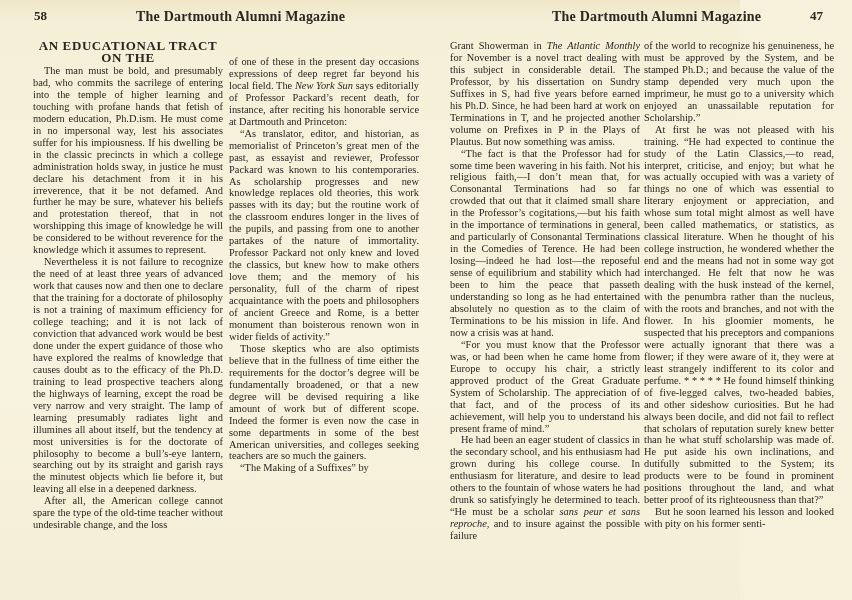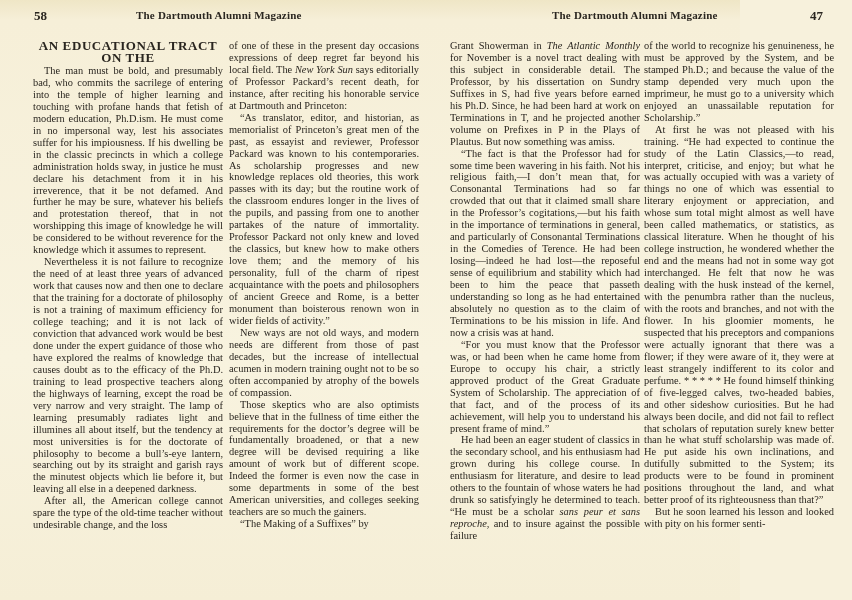--- a/index.html
+++ b/index.html
@@ -7,33 +7,33 @@
       width: 852px; height: 600px; overflow: hidden;
       background: #f7f1dc;
       font-family: "Liberation Serif", "DejaVu Serif", serif;
       color: #2a2620;
     }
     .spread { position: relative; width: 740px; height: 600px;
       background: linear-gradient(180deg, #efe6c6 0px, #f6efd8 20px, #f8f3df 60%, #f5eed6 100%); }
     .page { position: absolute; top: 0; height: 600px; }
     .page.left { left: 0; width: 426px; }
     .page.right { left: 426px; width: 426px; }
-    .running-head { position: absolute; top: 9px; font-weight: bold; font-size: 11px; letter-spacing: 0.2px; }
+    .running-head { position: absolute; top: 9px; font-weight: bold; font-size: 14px; letter-spacing: 0.2px; }
     .page-num { position: absolute; top: 8px; font-weight: bold; font-size: 13px; }
     .left .page-num { left: 34px; }
     .left .running-head { left: 136px; }
     .right .running-head { left: 126px; }
     .right .page-num { left: 384px; }
     .col {
       position: absolute; top: 40px; width: 190px;
       font-size: 10.4px; line-height: 11.95px;
       text-align: justify; hyphens: none;
     }
     .left .col1 { left: 33px; }
-    .left .col2 { left: 229px; width: 190px; }
+    .left .col2 { left: 229px; width: 190px; margin-top: 16px; }
     .right .col1 { left: 24px; width: 190px; }
     .right .col2 { left: 218px; width: 190px; }
     .col p { margin: 0; text-indent: 11px; }
     .col p.noindent { text-indent: 0; }
     .article-title { text-align: center; font-weight: bold; font-size: 13px; letter-spacing: 0.6px; line-height: 12px; margin: 0 0 1px 0; }
     .it { font-style: italic; }
   </style>
 </head>
 <body>
 
@@ -48,21 +48,20 @@
         <div>AN EDUCATIONAL TRACT ON THE</div>
       </div>
       <p>The man must be bold, and presumably bad, who commits the sacrilege of entering into the temple of higher learning and touching with profane hands that fetish of modern education, Ph.D.ism. He must come in no impersonal way, lest his associates suffer for his impiousness. If his dwelling be in the classic precincts in which a college administration holds sway, in justice he must declare his detachment from it in his irreverence, that it be not defamed. And further he may be sure, whatever his beliefs and protestation thereof, that in not worshipping this image of knowledge he will be considered to be without reverence for the knowledge which it assumes to represent.</p>
       <p>Nevertheless it is not failure to recognize the need of at least three years of advanced work that causes now and then one to declare that the training for a doctorate of philosophy is not a training of maximum efficiency for college teaching; and it is not lack of conviction that advanced work would be best done under the expert guidance of those who have explored the realms of knowledge that causes doubt as to the efficacy of the Ph.D. training to lead prospective teachers along the highways of learning, except the road be very narrow and very straight. The lamp of learning presumably radiates light and illumines all about itself, but the tendency at most universities is for the doctorate of philosophy to become a bull’s-eye lantern, searching out by its straight and garish rays the minutest objects which lie before it, but leaving all else in a deepened darkness.</p>
       <p>After all, the American college cannot spare the type of the old-time teacher without undesirable change, and the loss</p>
     </div>
 
     <div class="col col2">
       <p class="noindent"><span>of one of these in the present day occasions expressions of deep regret far beyond his local field. The </span><span class="it">New York Sun</span><span> says editorially of Professor Packard’s recent death, for instance, after reciting his honorable service at Dartmouth and Princeton:</span></p>
       <p>“As translator, editor, and historian, as memorialist of Princeton’s great men of the past, as essayist and reviewer, Professor Packard was known to his contemporaries. As scholarship progresses and new knowledge replaces old theories, this work passes with its day; but the routine work of the classroom endures longer in the lives of the pupils, and passing from one to another partakes of the nature of immortality. Professor Packard not only knew and loved the classics, but knew how to make others love them; and the memory of his personality, full of the charm of ripest acquaintance with the poets and philosophers of ancient Greece and Rome, is a better monument than boisterous renown won in wider fields of activity.”</p>
-      <p>New ways are not old ways, and modern needs are different from those of past decades, but the increase of intellectual acumen in modern training ought not to be so often accompanied by atrophy of the bowels of compassion.</p>
       <p>Those skeptics who are also optimists believe that in the fullness of time either the requirements for the doctor’s degree will be fundamentally broadened, or that a new degree will be devised requiring a like amount of work but of different scope. Indeed the former is even now the case in some departments in some of the best American universities, and colleges seeking teachers are so much the gainers.</p>
       <p>“The Making of a Suffixes” by</p>
     </div>
   </div>
 
   <div class="page right">
     <div class="running-head">The Dartmouth Alumni Magazine</div>
     <div class="page-num">47</div>
 
     <div class="col col1">

